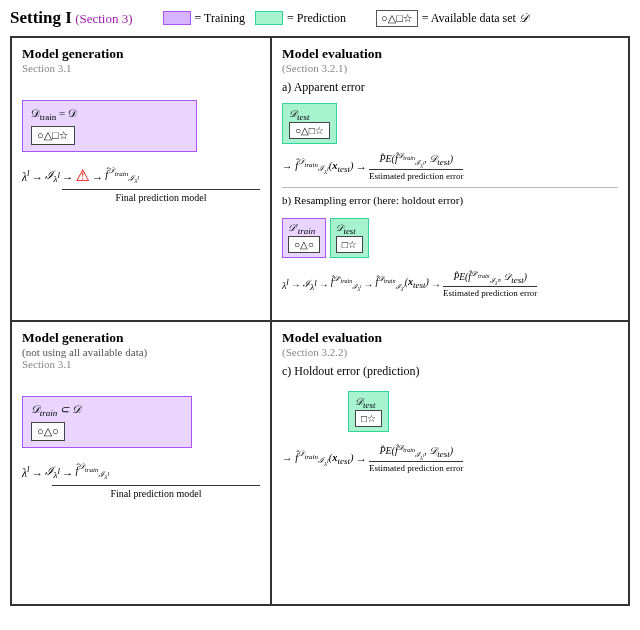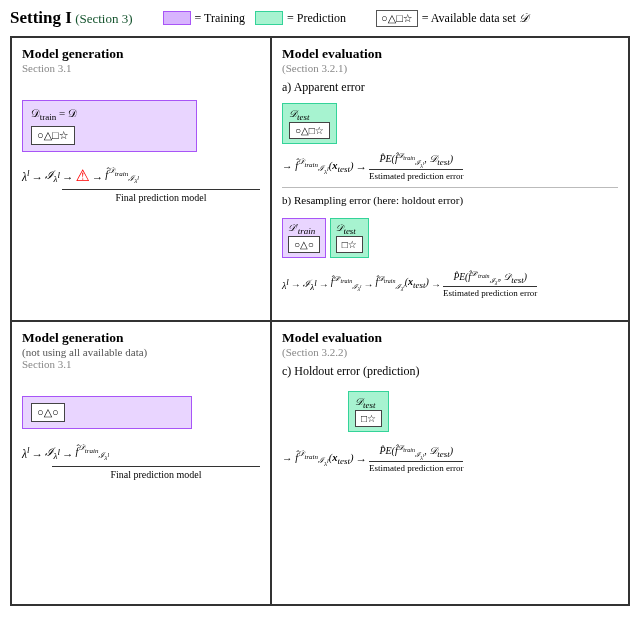--- a/index.html
+++ b/index.html
@@ -136,21 +136,21 @@
     }
   </style>
 </head>
 <body>
 
 <div class="main-container">
 
   <div class="header-row">
     <div>
       <span style="font-size:17px;font-weight:bold;">Setting I</span>
-      <span style="font-size:13px;color:#14532d;"> (Section 3)</span>
+      <span style="font-size:13px;color:#a21caf;"> (Section 3)</span>
     </div>
     <div class="legend">
       <div class="legend-item">
         <div class="legend-box-purple"></div>
         <span>= Training</span>
       </div>
       <div class="legend-item">
         <div class="legend-box-green"></div>
         <span>= Prediction</span>
       </div>
@@ -247,20 +247,21 @@
       </div>
     </div>
 
     <div class="cell cell-bl" style="padding:8px 10px;">
       <div style="font-weight:bold;font-size:13.5px;">Model generation</div>
       <div style="font-size:11px;color:#555;">(not using all available data)</div>
       <div style="font-size:11px;color:#888;">Section 3.1</div>
 
       <div style="margin-top:18px;margin-bottom:6px;">
         <div class="purple-region" style="width:155px;">
+          <div style="font-size:11px;font-style:italic;margin-bottom:4px;">𝒟<sub>train</sub> ⊂ 𝒟</div>
           <div class="sym-box">○△○</div>
         </div>
       </div>
 
       <div class="flow-block" style="margin-top:4px;gap:2px;">
         <span style="font-style:italic;">λ<sup>l</sup></span>
         <span>→</span>
         <span style="font-style:italic;">ℐ<sub>λ<sup>l</sup></sub></span>
         <span>→</span>
         <div class="brace-group">

